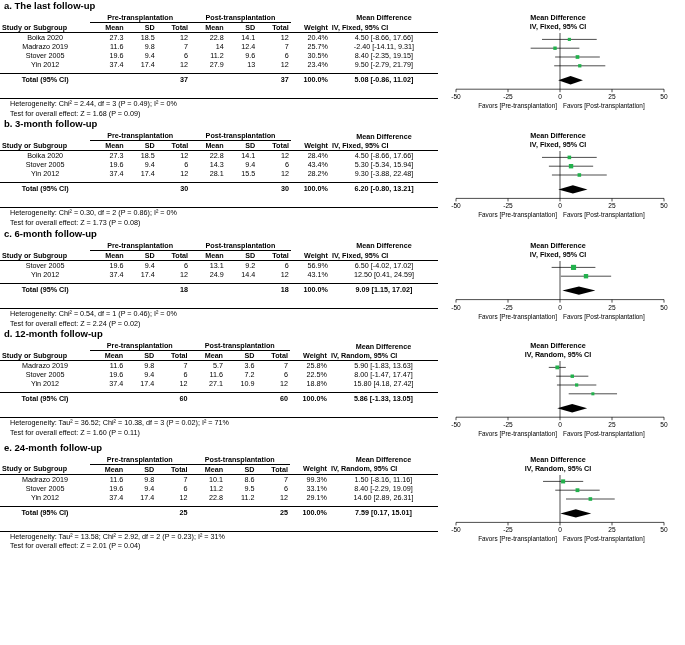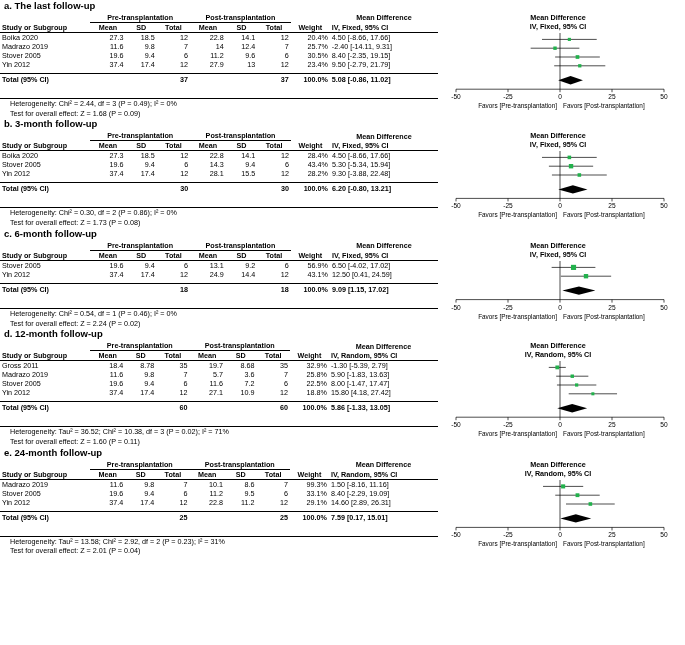--- a/index.html
+++ b/index.html
@@ -9,22 +9,22 @@
   .panel-title{font-size:9.5px;font-weight:bold;padding:0 0 2px 4px;}
   .panel-body{display:flex;flex-direction:row;align-items:flex-start;}
   .tbl-wrap{width:438px;flex:0 0 438px;}
   .plot-wrap{width:240px;flex:0 0 240px;position:relative;}
   table.meta{border-collapse:collapse;width:100%;font-size:7.2px;}
   table.meta th,table.meta td{padding:0 2px;line-height:1.25;white-space:nowrap;}
   .grp-head th{font-weight:bold;font-size:7.2px;border-bottom:1px solid #000;}
   .grp-head th.blank{border-bottom:none;}
   .sub-head th{font-weight:bold;font-size:7.2px;border-bottom:1px solid #000;}
   .sub-head th.l{text-align:left;}
-  .sub-head th.r{text-align:center;}
-  td.l{text-align:left;}
+  .sub-head th.r{text-align:right;}
+  td.l{text-align:center;}
   td.r{text-align:right;}
   tr.total td{font-weight:bold;border-top:1px solid #000;border-bottom:1px solid #000;padding-top:1px;padding-bottom:14px;}
   tr.spacer td{height:4px;padding:0;border:none;}
   .foot{font-size:7.2px;line-height:1.35;padding-left:10px;}
   .plot-head{font-size:7.2px;font-weight:bold;text-align:center;line-height:1.25;}
   .plot-head .l2{border-bottom:0;}
   svg{display:block;}
 </style>
 </head>
 <body>
@@ -378,31 +378,20 @@
                   <th class="r" style="width: 32px;">Total</th>
                   <th class="r" style="width: 34px;">Mean</th>
                   <th class="r" style="width: 30px;">SD</th>
                   <th class="r" style="width: 32px;">Total</th>
                   <th class="r" style="width: 38px;">Weight</th>
                   <th class="l" style="width: 116px;">IV, Random, 95% CI</th>
                 </tr>
               </thead>
               <tbody>
                 <tr>
-                  <td class="l">Gross 2011</td>
-                  <td class="r">18.4</td>
-                  <td class="r">8.78</td>
-                  <td class="r">35</td>
-                  <td class="r">19.7</td>
-                  <td class="r">8.68</td>
-                  <td class="r">35</td>
-                  <td class="r">32.9%</td>
-                  <td class="l">-1.30 [-5.39, 2.79]</td>
-                </tr>
-                <tr>
                   <td class="l">Madrazo 2019</td>
                   <td class="r">11.6</td>
                   <td class="r">9.8</td>
                   <td class="r">7</td>
                   <td class="r">5.7</td>
                   <td class="r">3.6</td>
                   <td class="r">7</td>
                   <td class="r">25.8%</td>
                   <td class="l">5.90 [-1.83, 13.63]</td>
                 </tr>

